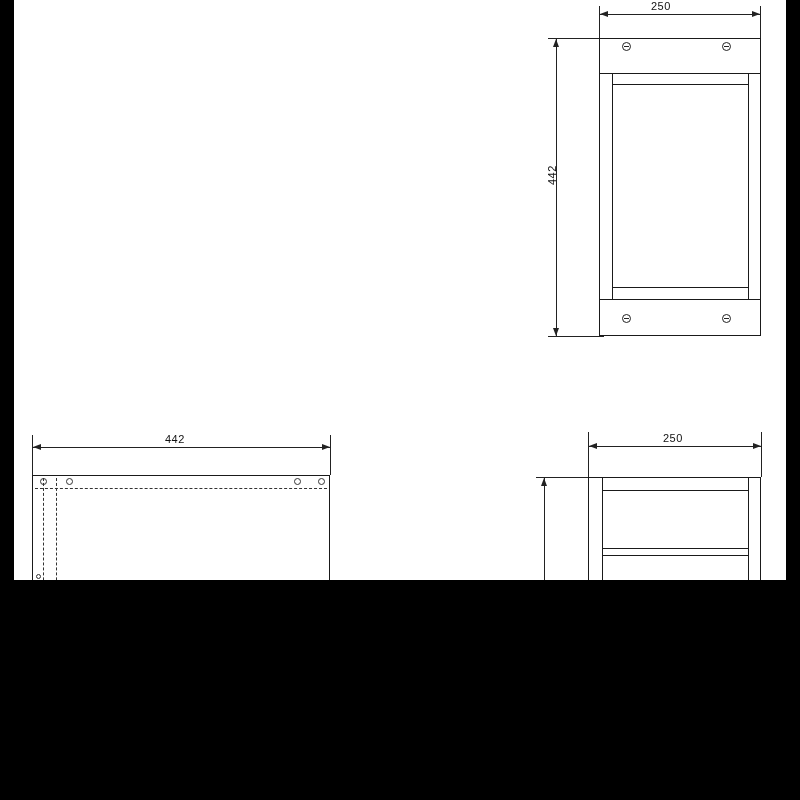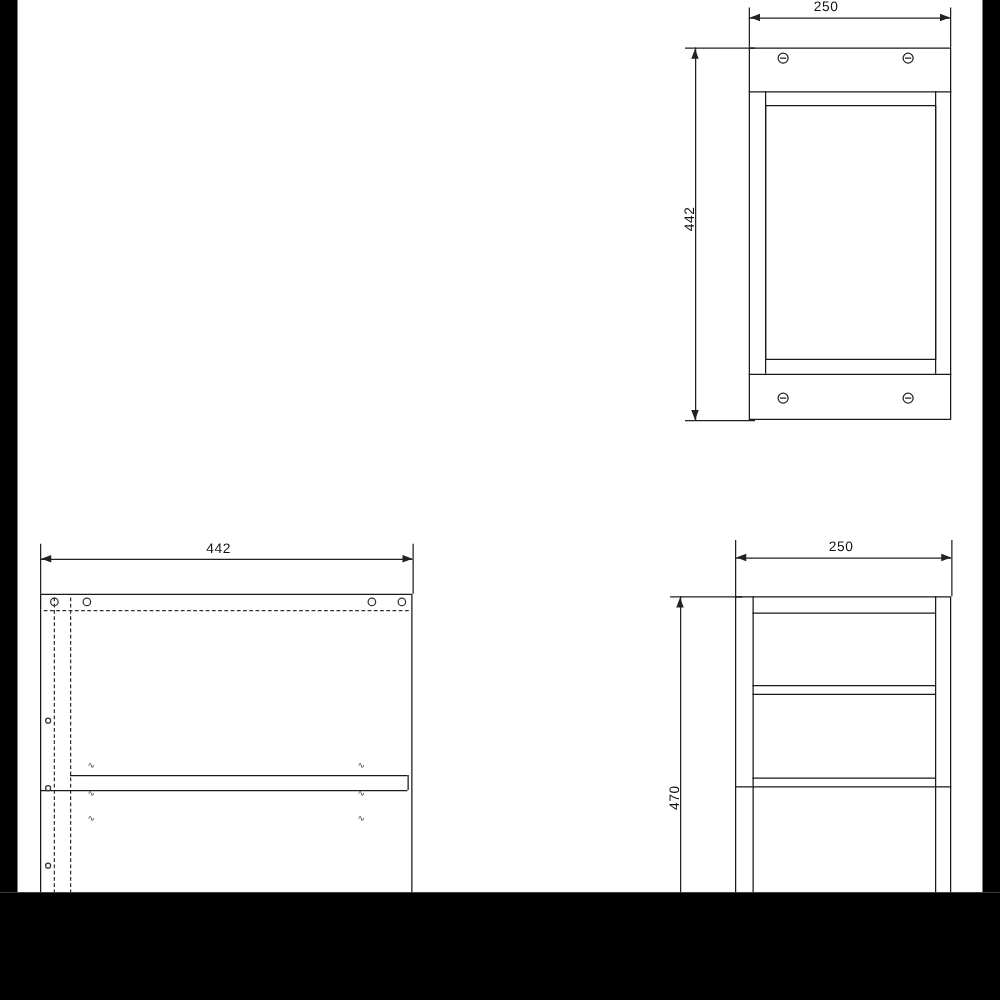--- a/index.html
+++ b/index.html
@@ -3,21 +3,21 @@
 <meta charset="utf-8">
 <style>
   html, body {
     margin: 0;
     padding: 0;
     background: #000000;
   }
   #page {
     position: relative;
     width: 800px;
-    height: 714px;
+    height: 580px;
     background: #ffffff;
     overflow: hidden;
     font-family: "Liberation Sans", sans-serif;
   }
   
   .edge-bar {
     position: absolute;
     top: 0;
     bottom: 0;
     width: 14px;

